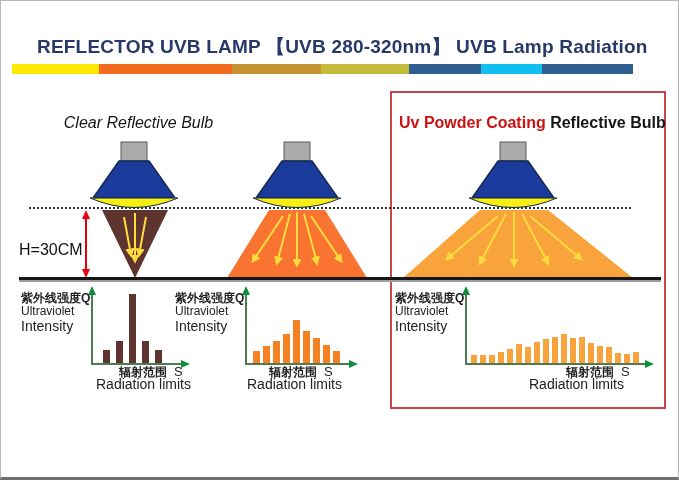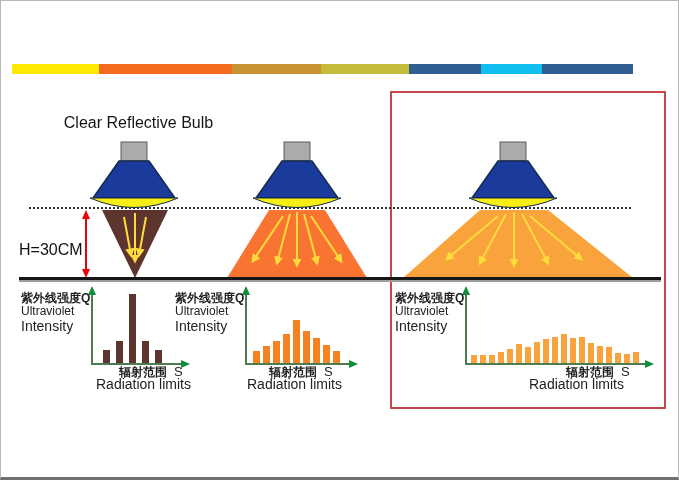--- a/index.html
+++ b/index.html
@@ -10,21 +10,21 @@
   }
   .title{
     position:absolute;left:36px;top:33px;width:620px;
     font-size:19px;font-weight:bold;color:var(--title);letter-spacing:0.2px;white-space:nowrap;
   }
   .rainbow{position:absolute;left:11px;top:63px;height:10px;display:flex;}
   .rainbow div{height:10px;}
   .red-box{position:absolute;left:389px;top:90px;width:276px;height:318px;border:2px solid var(--boxRed);box-sizing:border-box;}
   .section-label{position:absolute;top:113px;font-size:16px;color:#161616;text-align:center;white-space:nowrap;}
   .section-label .hl{color:var(--hlRed);font-weight:bold;}
-  .s1{left:40px;width:195px;}
+  .s1{left:40px;width:195px;font-style:italic;}
   .s2{left:200px;width:190px;}
   .s3{left:398px;width:262px;font-weight:bold;}
   .dotted{position:absolute;left:28px;top:206px;width:602px;height:0;border-top:2px dotted var(--dotted);}
   .lamp{position:absolute;top:140px;}
   #cones{position:absolute;left:0;top:206px;}
   #measure-arrow{position:absolute;left:77px;top:208px;}
   .h-label{position:absolute;left:18px;top:240px;font-size:16px;color:#111;}
   .ground{position:absolute;left:18px;top:276px;width:642px;height:3px;background:var(--ground);}
   .ground-shadow{position:absolute;left:18px;top:279px;width:642px;height:2px;background:var(--groundShadow);}
   .axis-v,.axis-h{position:absolute;background:var(--axisLine);}
@@ -36,34 +36,36 @@
   .lbl-en2{position:absolute;font-size:14px;color:#222;white-space:nowrap;}
   .lbl-xcn{position:absolute;font-size:12px;font-weight:bold;color:#222;white-space:nowrap;}
   .lbl-xcn .sfx{margin-left:7px;font-weight:normal;font-size:13px;}
   .lbl-xen{position:absolute;font-size:14px;color:#222;white-space:nowrap;}
 </style>
 </head>
 <body>
 
 <div class="frame" style="--title: #27396B; --hlRed: #CC1111; --boxRed: #C4474D; --cap: #ABABAB; --reflector: #1A3A9C; --bulb: #F7EE13; --outline: #152A4E; --axisLine: #4F7B52; --axisArrow: #0D8F3C; --dotted: #2F2F2F; --ground: #161616; --groundShadow: #9E9E9E; --measureArrow: #E8000F; --coneArrow: #FFDC3C;">
 
+  <div class="title">REFLECTOR UVB LAMP 【UVB 280-320nm】  UVB Lamp Radiation</div>
 
   <div class="rainbow" id="rainbow">
       <div style="width: 87px; background: rgb(255, 233, 0);"></div>
       <div style="width: 133px; background: rgb(242, 107, 31);"></div>
       <div style="width: 89px; background: rgb(199, 146, 49);"></div>
       <div style="width: 88px; background: rgb(195, 187, 57);"></div>
       <div style="width: 72px; background: rgb(47, 95, 144);"></div>
       <div style="width: 61px; background: rgb(16, 191, 240);"></div>
       <div style="width: 91px; background: rgb(47, 95, 144);"></div>
     </div>
 
   <div class="red-box"></div>
 
   <div class="section-label s1"><span class="hl"></span><span>Clear Reflective Bulb</span></div>
+  <div class="section-label s3"><span class="hl">Uv Powder Coating </span><span>Reflective Bulb</span></div>
 
   <div class="dotted"></div>
 
   <svg id="cones" width="679" height="72" viewBox="0 0 679 72">
     <defs>
       <marker id="ah" viewBox="0 0 10 10" refX="7" refY="5" markerWidth="4.6" markerHeight="4.6" orient="auto">
         <path d="M0,0 L10,5 L0,10 Z" fill="#FFDC3C"></path>
       </marker>
     </defs>
   <polygon points="101,3 167,3 134,71" fill="#5E342E"></polygon>

